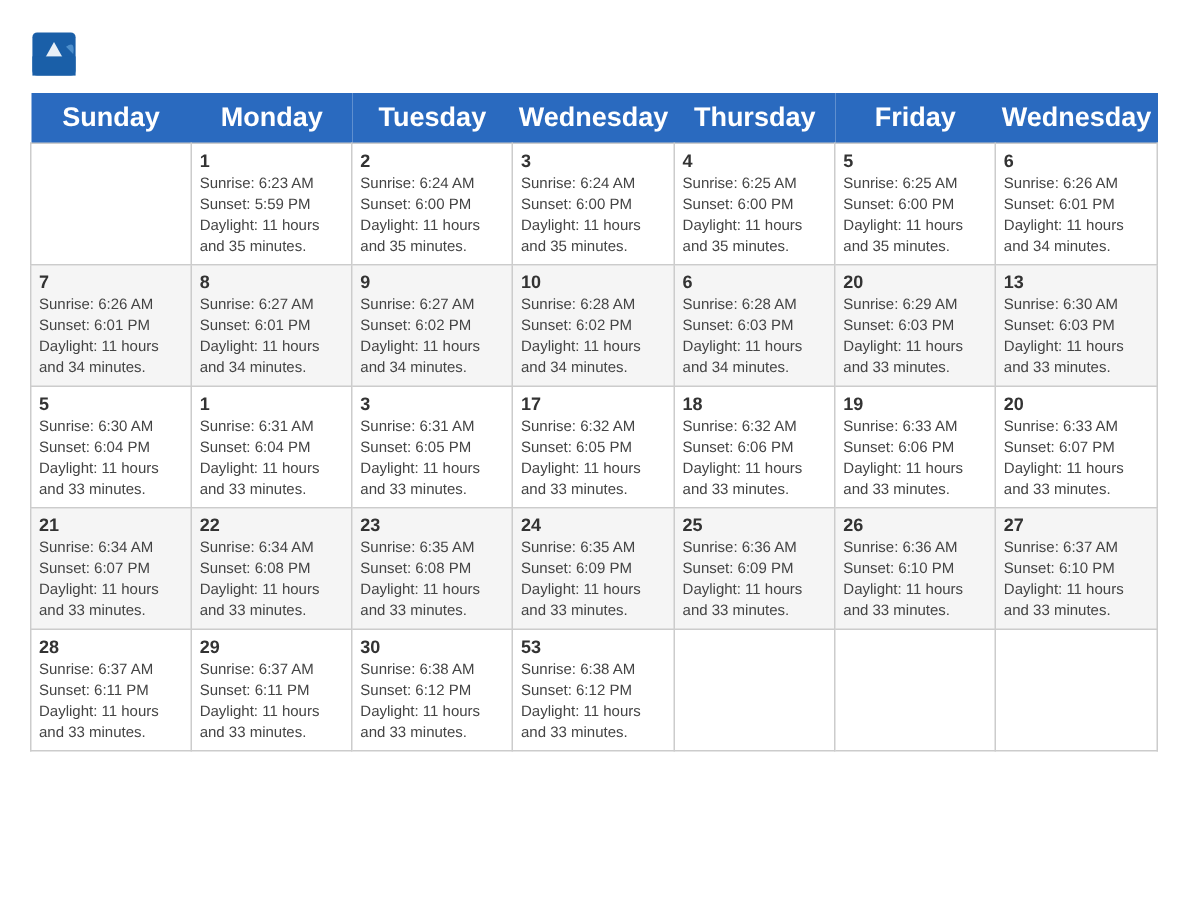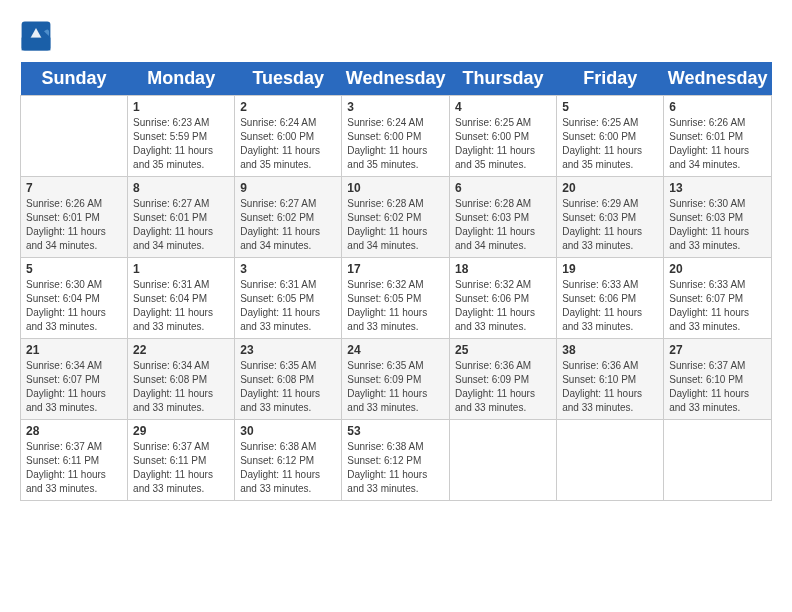--- a/index.html
+++ b/index.html
@@ -274,21 +274,21 @@
             Sunrise: 6:35 AM<br>Sunset: 6:09 PM<br>Daylight: 11 hours and 33 minutes.
           </div>
         </td>
         <td>
           <div class="day-num">25</div>
           <div class="day-info">
             Sunrise: 6:36 AM<br>Sunset: 6:09 PM<br>Daylight: 11 hours and 33 minutes.
           </div>
         </td>
         <td>
-          <div class="day-num">38</div>
+          <div class="day-num">26</div>
           <div class="day-info">
             Sunrise: 6:36 AM<br>Sunset: 6:10 PM<br>Daylight: 11 hours and 33 minutes.
           </div>
         </td>
         <td>
           <div class="day-num">27</div>
           <div class="day-info">
             Sunrise: 6:37 AM<br>Sunset: 6:10 PM<br>Daylight: 11 hours and 33 minutes.
           </div>
         </td>

